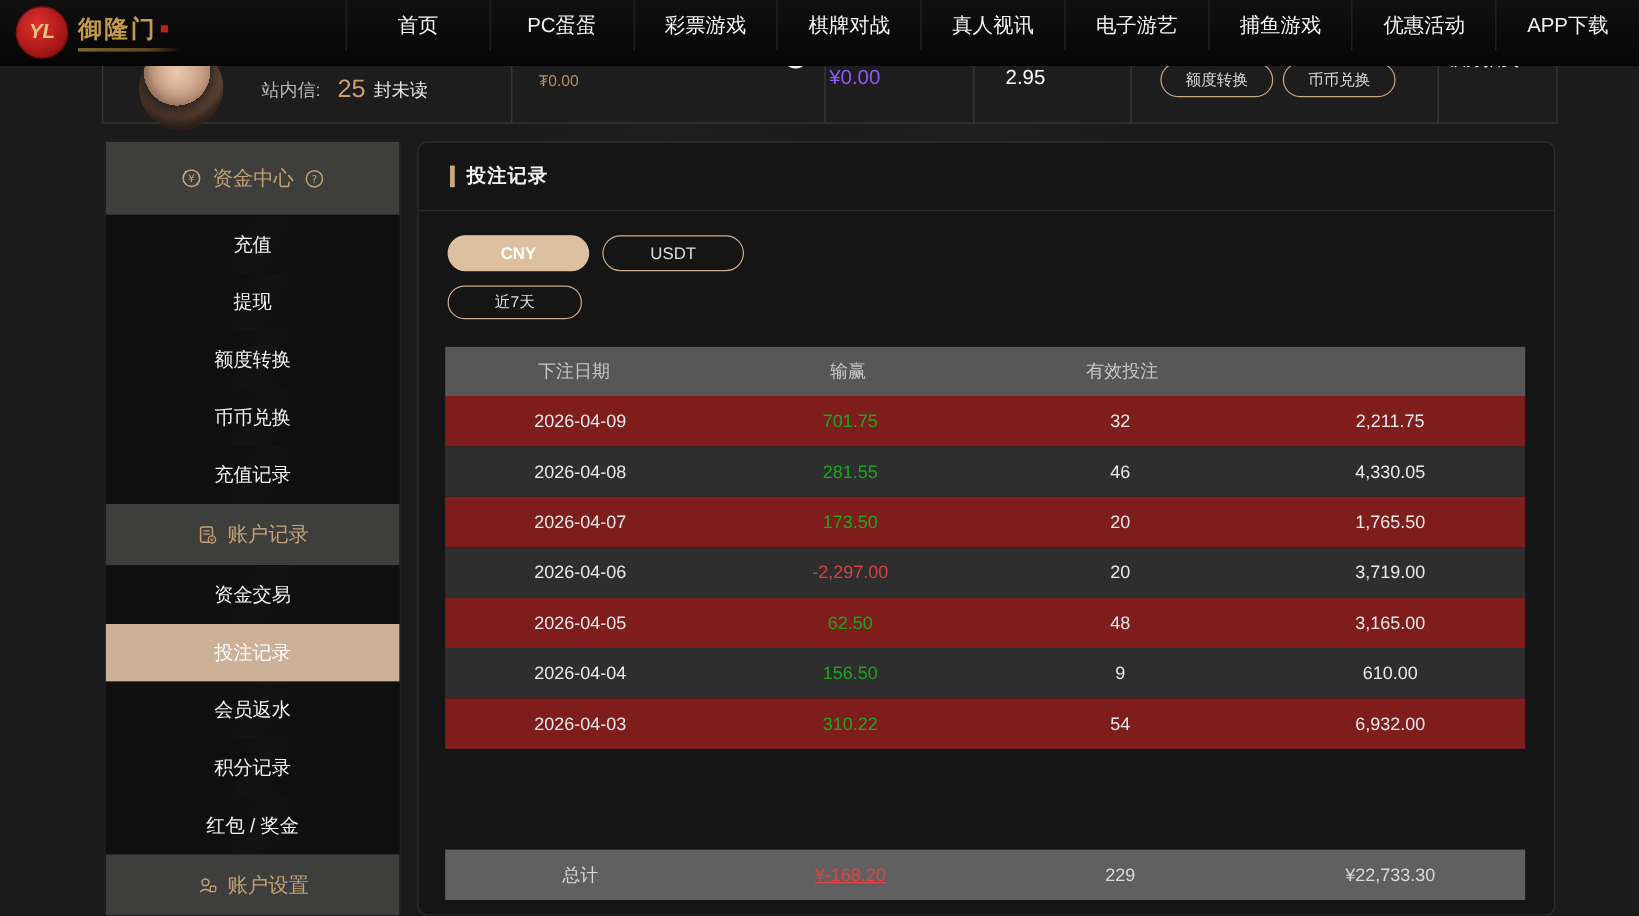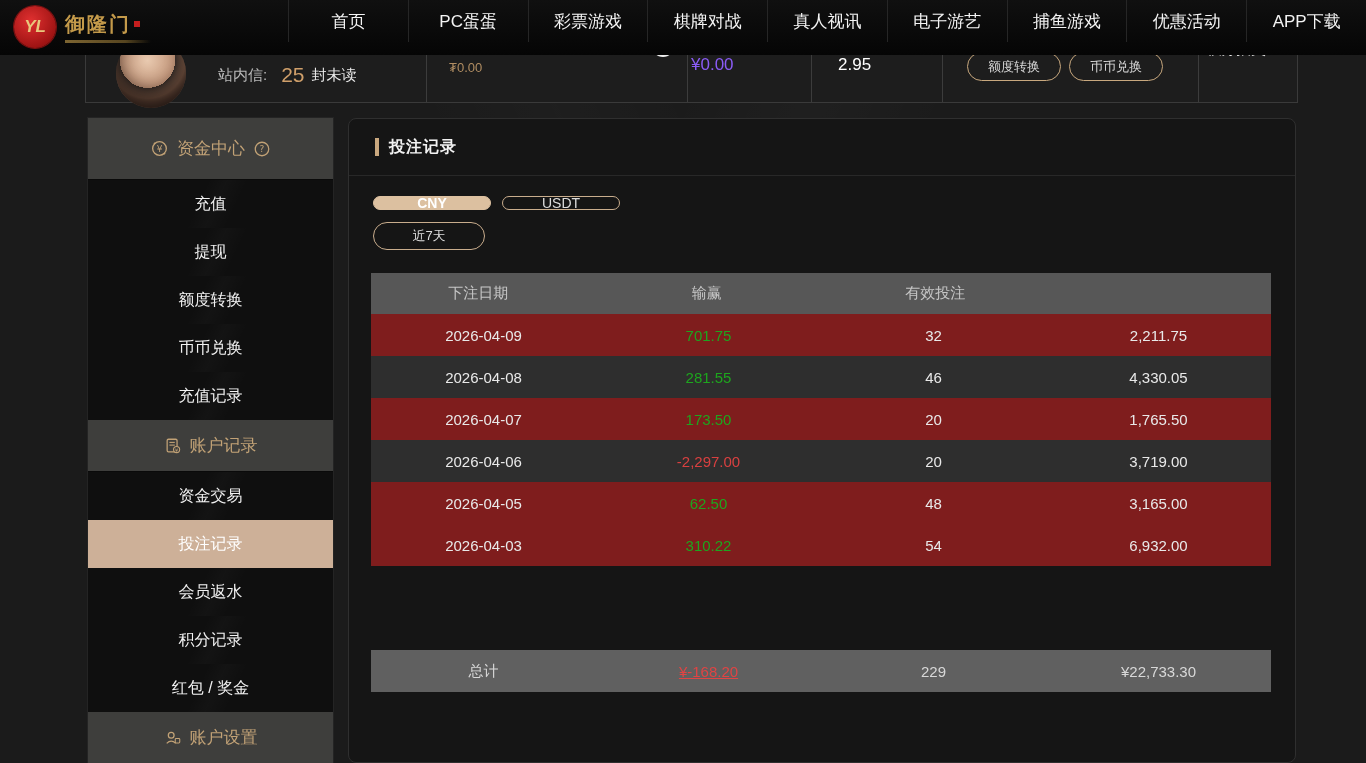--- a/index.html
+++ b/index.html
@@ -68,21 +68,21 @@
   .side-item.active { background:#cdb098; color:#ffffff; }
   
   .panel { position:absolute; left:348px; top:118px; width:948px; height:645px;
     background:#151515; border:1px solid #2f2f2f; border-radius:8px; overflow:hidden; }
   .panel-titlebar { height:57px; display:flex; align-items:center; padding-left:26px;
     border-bottom:1px solid #282828; }
   .title-accent { width:4px; height:18px; background:#c9a87f; margin-right:10px; }
   .panel-title { color:#f2f2f2; font-size:16px; font-weight:bold; letter-spacing:1px; }
   .panel-body { padding:20px 24px 0 22px; }
   .currency-row { display:flex; gap:11px; padding-left:2px; }
-  .cur-tab { width:118px; height:14px; border-radius:16px; font-size:14px;
+  .cur-tab { width:118px; height:30px; border-radius:16px; font-size:14px;
     display:flex; align-items:center; justify-content:center; cursor:pointer;
     border:1px solid #c9ad8d; color:#dddddd; background:transparent; font-family:inherit; }
   .cur-tab.active { background:#dcc0a0; color:#ffffff; border-color:#dcc0a0; font-weight:bold; }
   .range-row { margin-top:12px; padding-left:2px; }
   .range-btn { width:112px; height:28px; border-radius:15px; border:1px solid #c9ad8d;
     background:transparent; color:#dddddd; font-size:13px; display:flex; align-items:center;
     justify-content:center; cursor:pointer; font-family:inherit; }
   .bet-table { margin-top:23px; width:900px; }
   .t-row { display:grid; grid-template-columns:1fr 1fr 1fr 1fr; align-items:center;
     height:42px; font-size:15px; }
@@ -293,20 +293,26 @@
           <div class="neg">-2,297.00</div>
           <div>20</div>
           <div>3,719.00</div>
         </div>
         <div class="t-row odd">
           <div>2026-04-05</div>
           <div class="pos">62.50</div>
           <div>48</div>
           <div>3,165.00</div>
         </div>
+        <div class="t-row even">
+          <div>2026-04-04</div>
+          <div class="pos">156.50</div>
+          <div>9</div>
+          <div>610.00</div>
+        </div>
         <div class="t-row odd">
           <div>2026-04-03</div>
           <div class="pos">310.22</div>
           <div>54</div>
           <div>6,932.00</div>
         </div>
         <div class="t-row t-total">
           <div>总计</div>
           <div class="neg">¥-168.20</div>
           <div>229</div>

